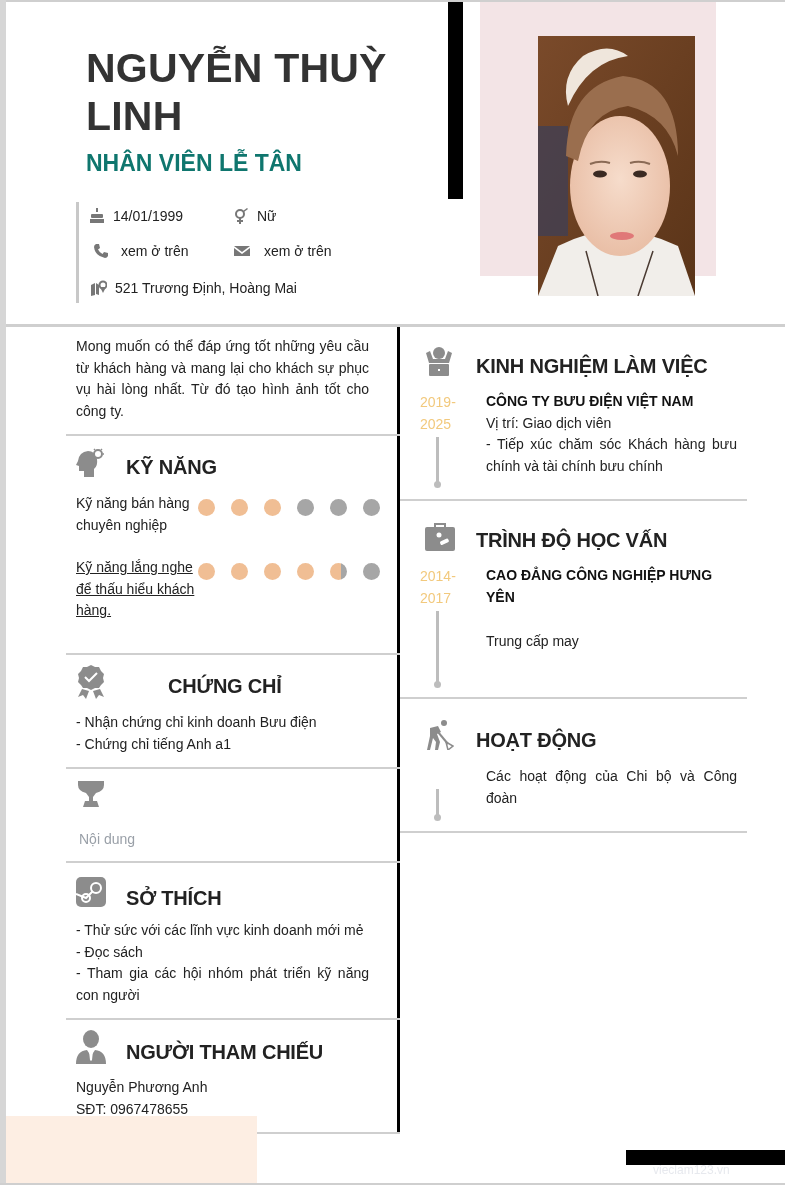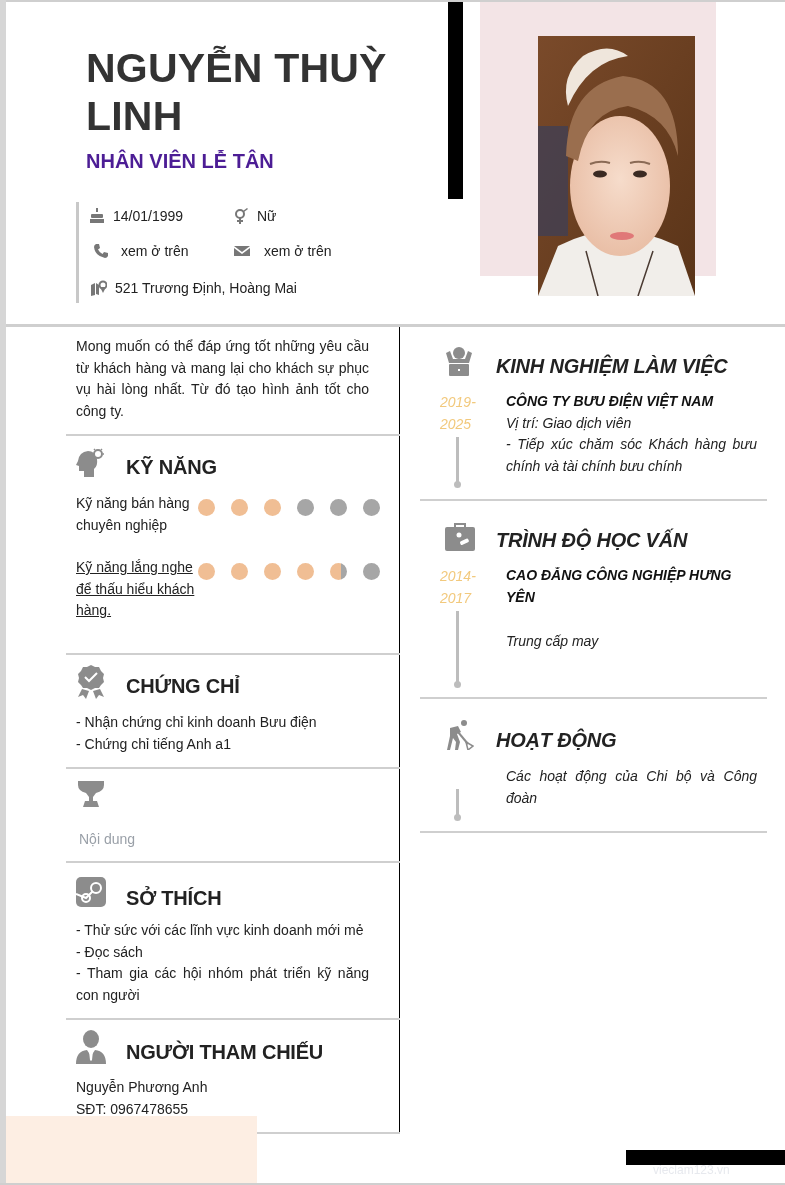--- a/index.html
+++ b/index.html
@@ -5,47 +5,47 @@
   * { box-sizing: border-box; margin: 0; padding: 0; }
   html, body { width: 785px; height: 1185px; background: #ffffff; overflow: hidden; }
   body { font-family: "Liberation Sans", "DejaVu Sans", sans-serif; color: #222; position: relative; }
 
   .page-edge-left { position: absolute; left: 0; top: 0; width: 6px; height: 1185px; background: #d6d6d6; }
   .page-edge-top { position: absolute; left: 0; top: 0; width: 785px; height: 2px; background: #cfcfcf; }
   .page-edge-bottom { position: absolute; left: 0; top: 1183px; width: 785px; height: 2px; background: #cfcfcf; }
 
   
   .name { position: absolute; left: 86px; top: 44px; width: 340px; font-size: 41px; font-weight: bold; line-height: 48px; color: #333; letter-spacing: 0.2px; }
-  .job-title { position: absolute; left: 86px; top: 150px; font-size: 20px; font-weight: bold; color: #4c1d95; }
+  .job-title { position: absolute; left: 86px; top: 150px; font-size: 23px; font-weight: bold; color: #0f766e; }
   .black-bar-top { position: absolute; left: 448px; top: 2px; width: 15px; height: 197px; background: #000; }
   .pink-block { position: absolute; left: 480px; top: 2px; width: 236px; height: 274px; background: #f3e4e6; }
   .photo { position: absolute; left: 538px; top: 36px; width: 157px; height: 260px; overflow: hidden; }
 
   .info-box { position: absolute; left: 76px; top: 202px; width: 300px; height: 101px; border-left: 3px solid #c8c8c8; }
   .info-item { position: absolute; display: flex; align-items: center; font-size: 14px; color: #222; }
   .info-item svg { width: 16px; height: 16px; fill: #777; margin-right: 8px; flex: none; }
 
   .hr-header { position: absolute; left: 6px; top: 324px; width: 779px; height: 3px; background: #cfcfcf; }
 
   
-  .col-left { position: absolute; left: 66px; top: 327px; width: 334px; height: 807px; border-right: 1px solid #000000; }
+  .col-left { position: absolute; left: 66px; top: 327px; width: 334px; height: 807px; border-right: 3px solid #000000; }
   .lsec { position: absolute; left: 0; width: 334px; border-bottom: 2px solid #cfcfcf; }
   .sec-head { position: absolute; display: flex; align-items: center; }
   .sec-title { font-size: 20px; font-weight: bold; color: #222; letter-spacing: -0.2px; }
   .sec-icon { width: 30px; height: 30px; fill: #8c8c8c; }
   .para { position: absolute; font-size: 14px; line-height: 21.5px; color: #222; }
   .justify { text-align: justify; }
 
   .dots { position: absolute; display: flex; gap: 16px; }
   .dot { width: 17px; height: 17px; border-radius: 50%; background: #a6a6a6; }
   .dot.on { background: #f0be94; }
   .dot.half { background: linear-gradient(90deg, #f0be94 0 65%, #a6a6a6 65% 100%); }
 
   
-  .rsec { position: absolute; left: 420px; width: 347px; border-bottom: 2px solid #cfcfcf; font-style: italic; }
+  .rsec { position: absolute; left: 400px; width: 347px; border-bottom: 2px solid #cfcfcf; }
   .year { position: absolute; font-size: 14px; line-height: 22px; color: #f2c97d; }
   .tline { position: absolute; width: 3px; background: #bdbdbd; }
   .tdot { position: absolute; width: 7px; height: 7px; border-radius: 50%; background: #bdbdbd; }
   .org { font-weight: bold; font-size: 14px; color: #111; }
 
   .peach-block { position: absolute; left: 6px; top: 1116px; width: 251px; height: 67px; background: #fdeee3; }
   .black-bar-bottom { position: absolute; left: 626px; top: 1150px; width: 159px; height: 15px; background: #000; }
   .watermark { position: absolute; left: 653px; top: 1163px; font-size: 12px; color: #e7e9ee; }
 </style>
 </head>
@@ -160,21 +160,21 @@
       <span class="dot on"></span>
       <span class="dot on"></span>
       <span class="dot on"></span>
       <span class="dot on"></span>
       <span class="dot half"></span>
       <span class="dot"></span>
     </div>
   </div>
 
   <div class="lsec" style="top:328px; height:114px;">
-    <div class="sec-head" style="left:10px; top:10px;">
+    <div class="sec-head" style="left:10px; top:10px;gap:42px;">
       <svg class="sec-icon" viewBox="0 0 30 34" style="height:34px">
           <path d="M15 0 L19 2 L23 2 L25 6 L28 9 L27 13 L28 17 L25 20 L23 23 L19 23 L15 25 L11 23 L7 23 L5 20 L2 17 L3 13 L2 9 L5 6 L7 2 L11 2 Z"></path>
           <path d="M9 12 L13 16 L21 8" stroke="#fff" stroke-width="2" fill="none"></path>
           <path d="M6 24 L2 32 L7 30 L10 34 L13 26 Z"></path>
           <path d="M24 24 L28 32 L23 30 L20 34 L17 26 Z"></path>
         </svg>
       <span class="sec-title" style="margin-left:20px; margin-top:8px;">CHỨNG CHỈ</span>
     </div>
     <div class="para" style="left:10px; top:57px; width:300px;">- Nhận chứng chỉ kinh doanh Bưu điện</div>
     <div class="para" style="left:10px; top:79px; width:300px;">- Chứng chỉ tiếng Anh a1</div>

